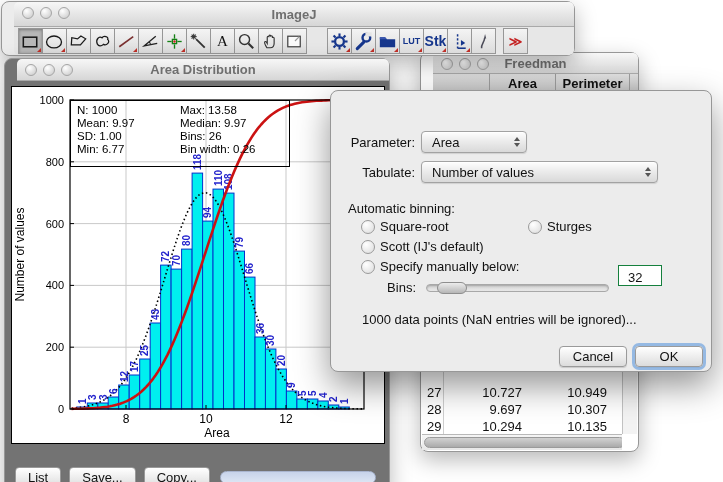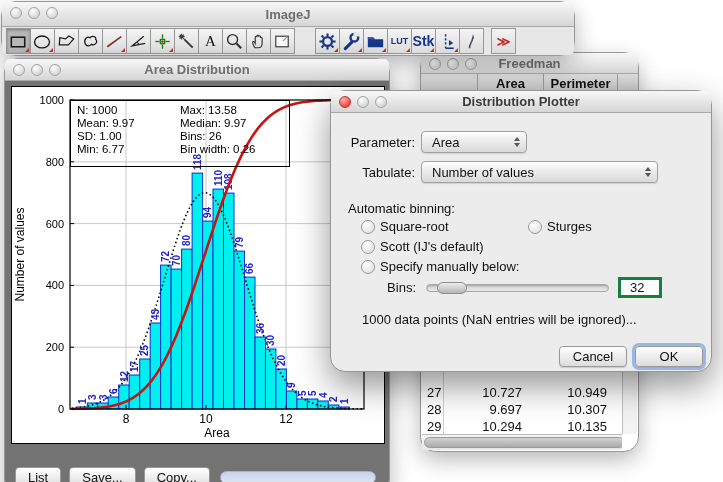--- a/index.html
+++ b/index.html
@@ -1,22 +1,22 @@
 <!DOCTYPE html>
 <html><head>
 <meta charset="utf-8">
 <style>
   * { margin:0; padding:0; box-sizing:border-box; }
   html,body { background:#fff; }
   .desktop { position:relative; width:723px; height:482px; background:#fff; overflow:hidden;
              font-family:"Liberation Sans",sans-serif; }
 
   
-  .win { position:absolute; border:1px solid #979797; border-radius:15px; background:#ececec;
-         box-shadow:0 8px 22px rgba(0,0,0,.28); }
+  .win { position:absolute; border:1px solid #979797; border-radius:8px; background:#ececec;
+         box-shadow:0 8px 22px rgba(0,0,0,.28);padding-left:12px; }
   .titlebar { height:22px; border-bottom:1px solid #a9a9a9; border-radius:5px 5px 0 0;
               background:linear-gradient(#f7f7f7,#d6d6d6); position:relative;
               display:flex; align-items:center; justify-content:center; }
   .titlebar .title { font-size:13px; font-weight:bold; color:#6f6f6f; }
   .lights { position:absolute; left:8px; top:5px; display:flex; gap:6px; }
   .light { width:12px; height:12px; border-radius:50%; border:1px solid #a5a5a5;
            background:radial-gradient(circle at 35% 30%, #ffffff, #d4d4d4 75%); }
   .dialog .light.red { background:radial-gradient(circle at 35% 30%, #ffb4aa, #f23f35 75%); border-color:#c23730; }
   .dialog .titlebar .title { color:#3d3d3d; }
 
@@ -117,22 +117,22 @@
   .rb.on { border-color:#3f6eae; background:radial-gradient(circle at 35% 30%, #d9e7f8, #76a5dc); }
   .rb.on::after { content:""; position:absolute; left:4px; top:4px; width:4px; height:4px;
                   border-radius:50%; background:#16457f; }
   .specify { grid-column:1 / span 2; }
   .bins-label { position:absolute; left:0; width:85px; text-align:right; top:189px; font-size:13px; color:#111; }
   .slider-track { position:absolute; left:95px; top:193px; width:183px; height:8px; border-radius:4px;
                   background:linear-gradient(#d0d0d0,#ebebeb); border:1px solid #a8a8a8;
                   box-shadow:inset 0 1px 2px rgba(0,0,0,.22); }
   .slider-thumb { position:absolute; left:10px; top:-3px; width:30px; height:12px; border-radius:6px;
                   background:linear-gradient(#ececec,#b6b6b6); border:1px solid #8e8e8e; }
-  .bins-field { position:absolute; left:287px; top:186px; width:44px; height:21px;
-                border:3px solid #15803d; background:#fff; font-size:13px; color:#111;
+  .bins-field { position:absolute; left:287px; top:174px; width:44px; height:21px;
+                border:1px solid #15803d; background:#fff; font-size:13px; color:#111;
                 display:flex; align-items:flex-end; padding-left:9px; }
   .info { position:absolute; left:31px; top:221px; font-size:13px; color:#111; }
   .dbtn { position:absolute; top:255px; width:68px; height:21px; font-size:13px; color:#111;
           font-family:inherit; border:1px solid #9a9a9a; border-radius:4px;
           background:linear-gradient(#ffffff,#dcdcdc); box-shadow:0 1px 1px rgba(0,0,0,.15); }
   .dbtn.cancel { left:228px; }
   .dbtn.ok { left:304px; box-shadow:0 0 0 3px rgba(120,168,224,.75), 0 1px 1px rgba(0,0,0,.15); }
 </style>
 </head>
 <body>
@@ -440,28 +440,20 @@
     </div>
     <div class="plotbtns">
       <button class="macbtn">List</button>
       <button class="macbtn">Save...</button>
       <button class="macbtn">Copy...</button>
       <div class="livefield"></div>
     </div>
   </section>
 
   <section class="win dialog">
-    <header class="titlebar">
-      <span class="lights">
-        <i class="light red"></i>
-        <i class="light"></i>
-        <i class="light"></i>
-      </span>
-      <span class="title">Distribution Plotter</span>
-    </header>
 
     <span class="dlabel" style="top:44px">Parameter:</span>
     <div class="popup" style="left:90px; top:40px; width:106px">
       <span>Area</span>
       <span class="arrows">
           <i class="up"></i>
           <i class="down"></i>
         </span>
     </div>
 

